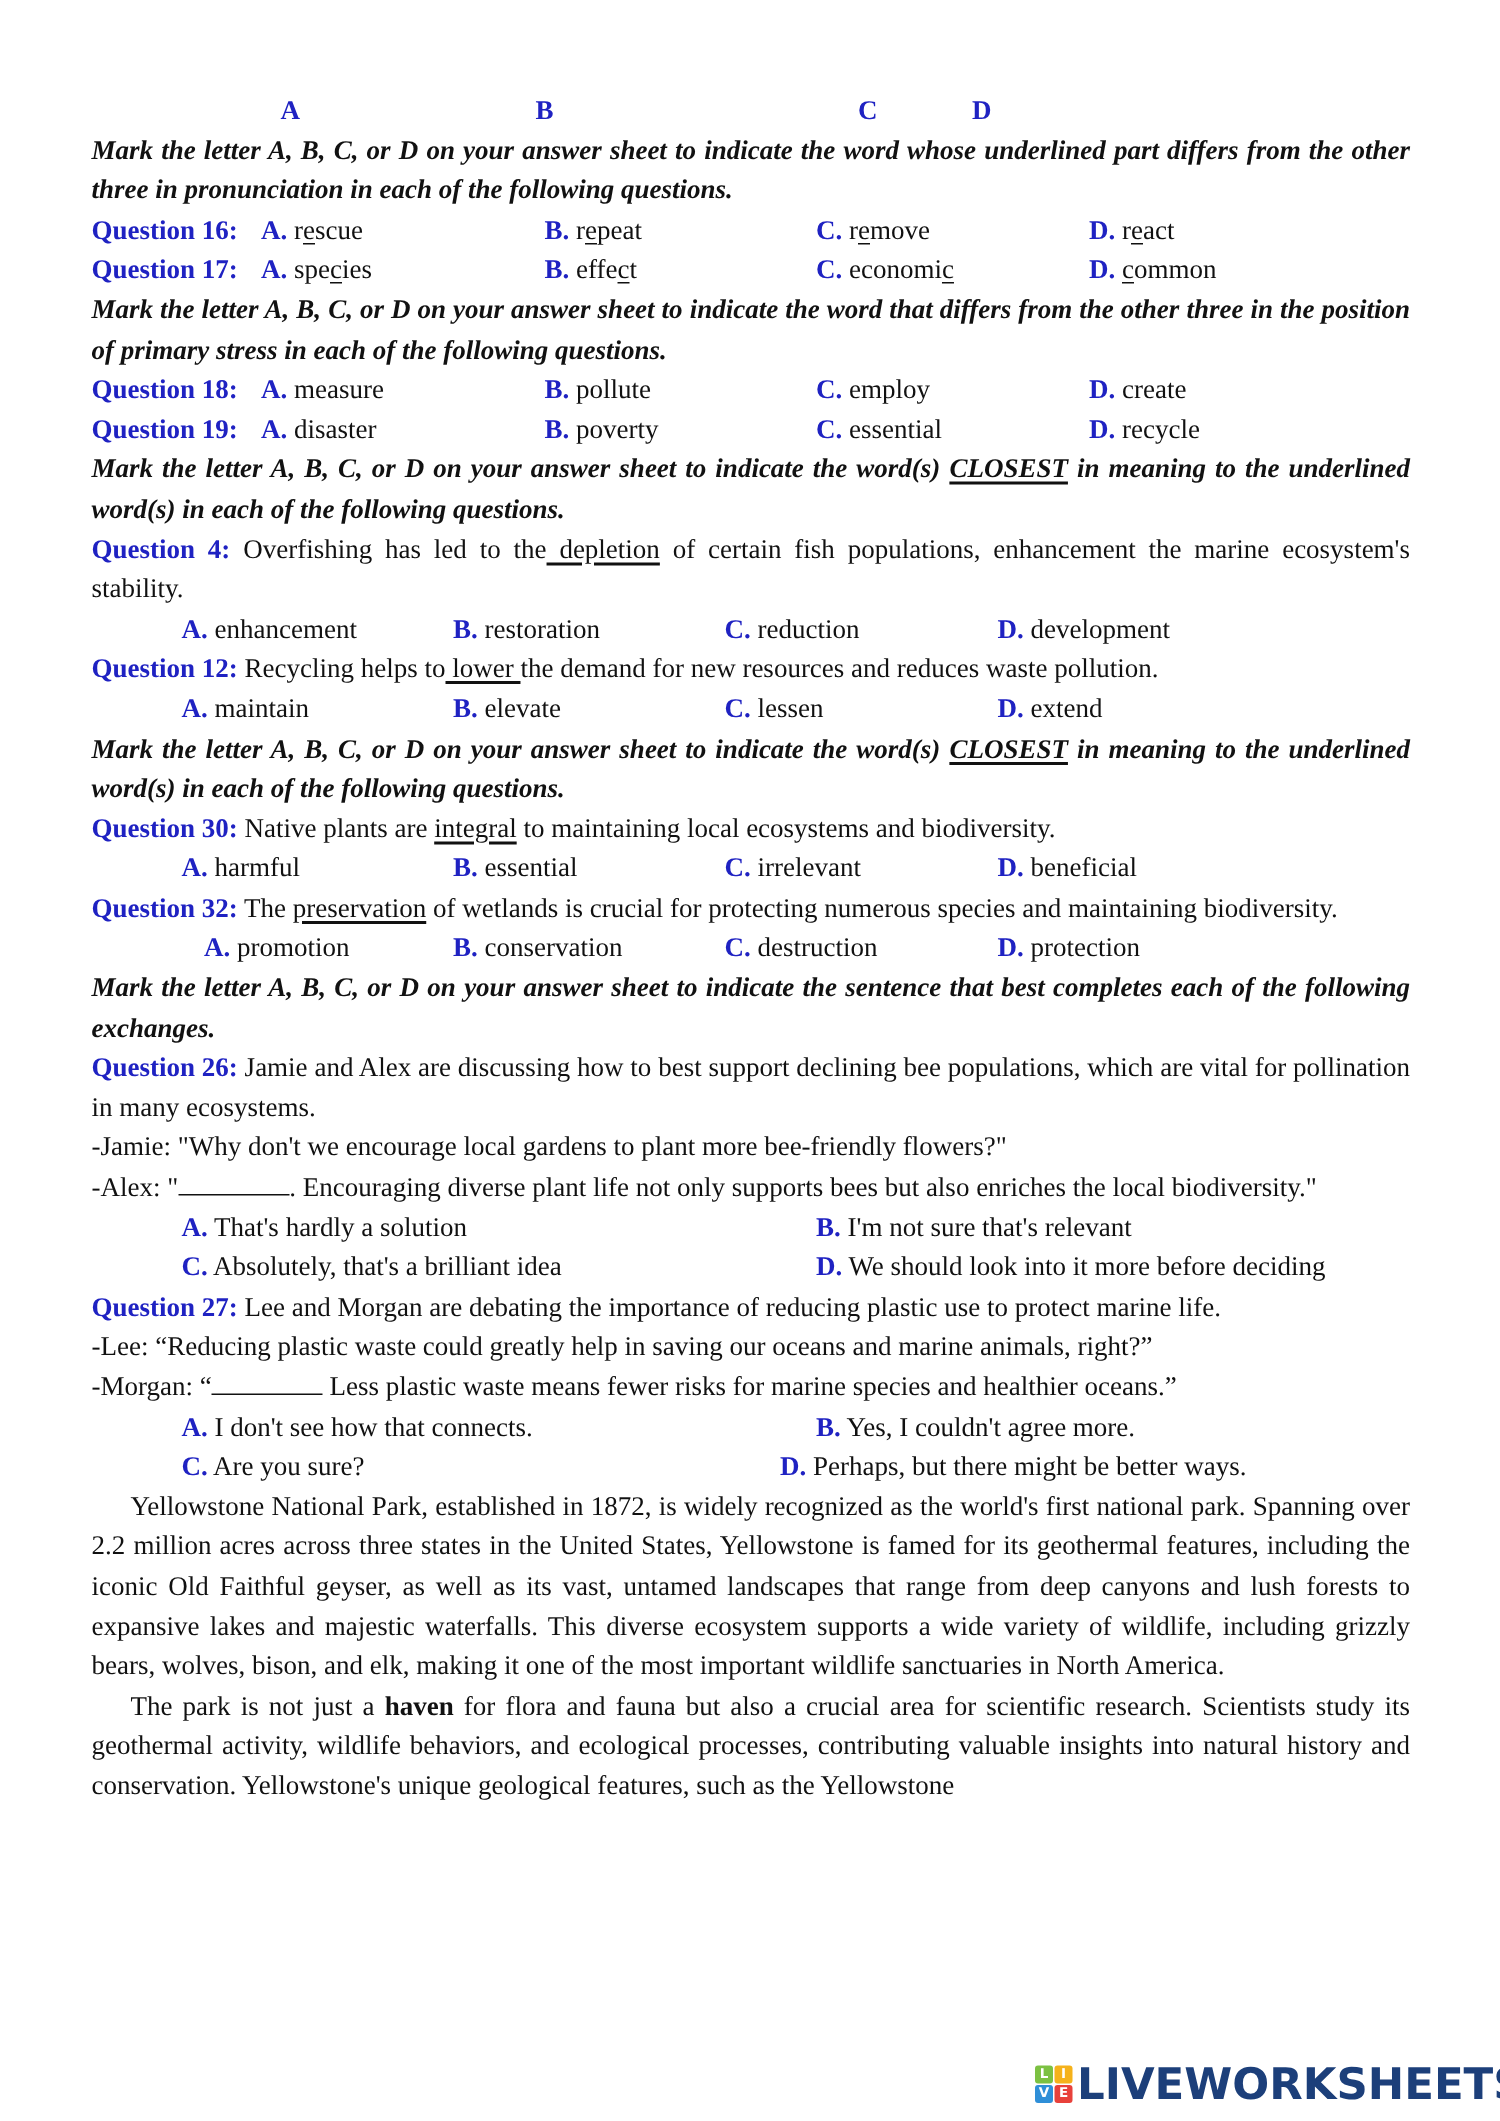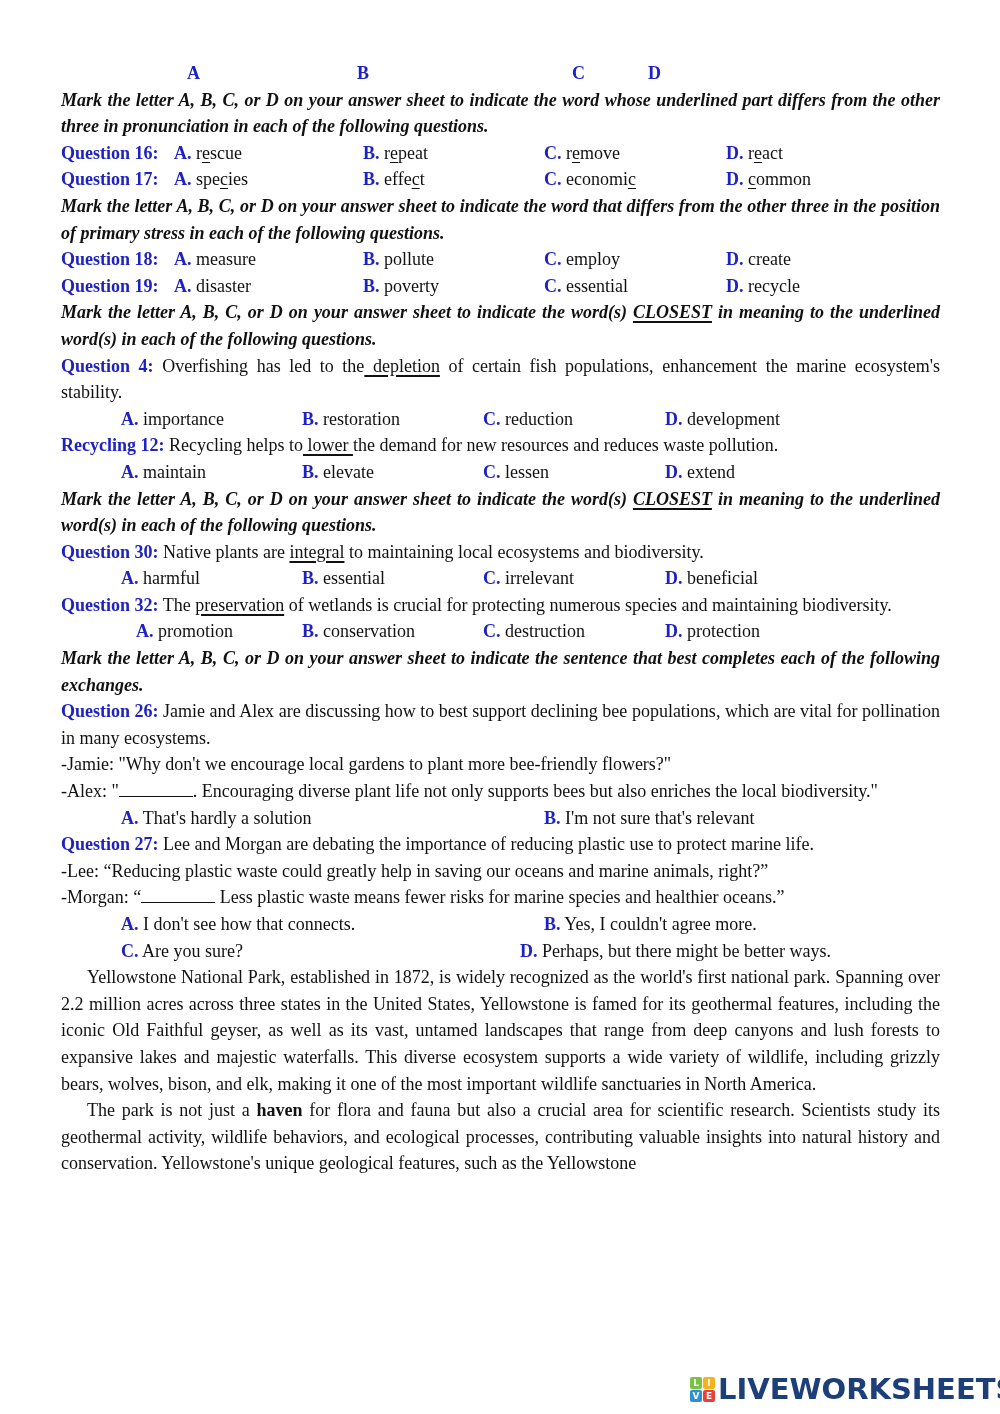--- a/index.html
+++ b/index.html
@@ -70,26 +70,26 @@
         <span class="abs" style="left: 302px;"><span class="blue">B.</span> <span>poverty</span></span>
         <span class="abs" style="left: 483px;"><span class="blue">C.</span> <span>essential</span></span>
         <span class="abs" style="left: 665px;"><span class="blue">D.</span> <span>recycle</span></span>
       </div>
     </div>
 
   <div class="instr"><span>Mark the letter A, B, C, or D on your answer sheet to indicate the word(s) </span><span class="u" style="text-decoration-thickness:2px">CLOSEST</span><span> in meaning to the underlined word(s) in each of the following questions.</span></div>
   <div id="closest-qs">
       <div class="just"><span class="blue">Question 4:</span><span> Overfishing has led to the</span><span class="ub"> depletion</span><span> of certain fish populations, enhancement the marine ecosystem's stability.</span></div>
       <div class="opt4">
-        <span class="abs" style="left: 60px;"><span class="blue">A.</span> <span>importance</span></span>
+        <span class="abs" style="left: 60px;"><span class="blue">A.</span> <span>enhancement</span></span>
         <span class="abs" style="left: 241px;"><span class="blue">B.</span> <span>restoration</span></span>
         <span class="abs" style="left: 422px;"><span class="blue">C.</span> <span>reduction</span></span>
         <span class="abs" style="left: 604px;"><span class="blue">D.</span> <span>development</span></span>
       </div>
-      <div class="just"><span class="blue">Recycling 12:</span><span> Recycling helps to</span><span class="ub"> lower </span><span>the demand for new resources and reduces waste pollution.</span></div>
+      <div class="just"><span class="blue">Question 12:</span><span> Recycling helps to</span><span class="ub"> lower </span><span>the demand for new resources and reduces waste pollution.</span></div>
       <div class="opt4">
         <span class="abs" style="left: 60px;"><span class="blue">A.</span> <span>maintain</span></span>
         <span class="abs" style="left: 241px;"><span class="blue">B.</span> <span>elevate</span></span>
         <span class="abs" style="left: 422px;"><span class="blue">C.</span> <span>lessen</span></span>
         <span class="abs" style="left: 604px;"><span class="blue">D.</span> <span>extend</span></span>
       </div>
     </div>
 
   <div class="instr"><span>Mark the letter A, B, C, or D on your answer sheet to indicate the word(s) </span><span class="u" style="text-decoration-thickness:2px">CLOSEST</span><span> in meaning to the underlined word(s) in each of the following questions.</span></div>
   <div id="opposite-qs">
@@ -111,20 +111,24 @@
 
   <div class="instr">Mark the letter A, B, C, or D on your answer sheet to indicate the sentence that best completes each of the following exchanges.</div>
   <div id="exchange-qs">
       <div class="just"><span class="blue">Question 26:</span><span> Jamie and Alex are discussing how to best support declining bee populations, which are vital for pollination in many ecosystems.</span></div>
       <div class="just">-Jamie: "Why don't we encourage local gardens to plant more bee-friendly flowers?"</div>
       <div class="just"><span>-Alex: "</span><span class="blank"></span><span>. Encouraging diverse plant life not only supports bees but also enriches the local biodiversity."</span></div>
       <div class="opt2">
         <span class="abs" style="left: 60px;"><span class="blue">A.</span> <span>That's hardly a solution</span></span>
         <span class="abs" style="left: 483px;"><span class="blue">B.</span> <span>I'm not sure that's relevant</span></span>
       </div>
+      <div class="opt2">
+        <span class="abs" style="left: 60px;"><span class="blue">C.</span> <span>Absolutely, that's a brilliant idea</span></span>
+        <span class="abs" style="left: 483px;"><span class="blue">D.</span> <span>We should look into it more before deciding</span></span>
+      </div>
       <div class="just"><span class="blue">Question 27:</span><span> Lee and Morgan are debating the importance of reducing plastic use to protect marine life.</span></div>
       <div class="just">-Lee: “Reducing plastic waste could greatly help in saving our oceans and marine animals, right?”</div>
       <div class="just"><span>-Morgan: “</span><span class="blank"></span><span> Less plastic waste means fewer risks for marine species and healthier oceans.”</span></div>
       <div class="opt2">
         <span class="abs" style="left: 60px;"><span class="blue">A.</span> <span>I don't see how that connects.</span></span>
         <span class="abs" style="left: 483px;"><span class="blue">B.</span> <span>Yes, I couldn't agree more.</span></span>
       </div>
       <div class="opt2">
         <span class="abs" style="left: 60px;"><span class="blue">C.</span> <span>Are you sure?</span></span>
         <span class="abs" style="left: 459px;"><span class="blue">D.</span> <span>Perhaps, but there might be better ways.</span></span>

